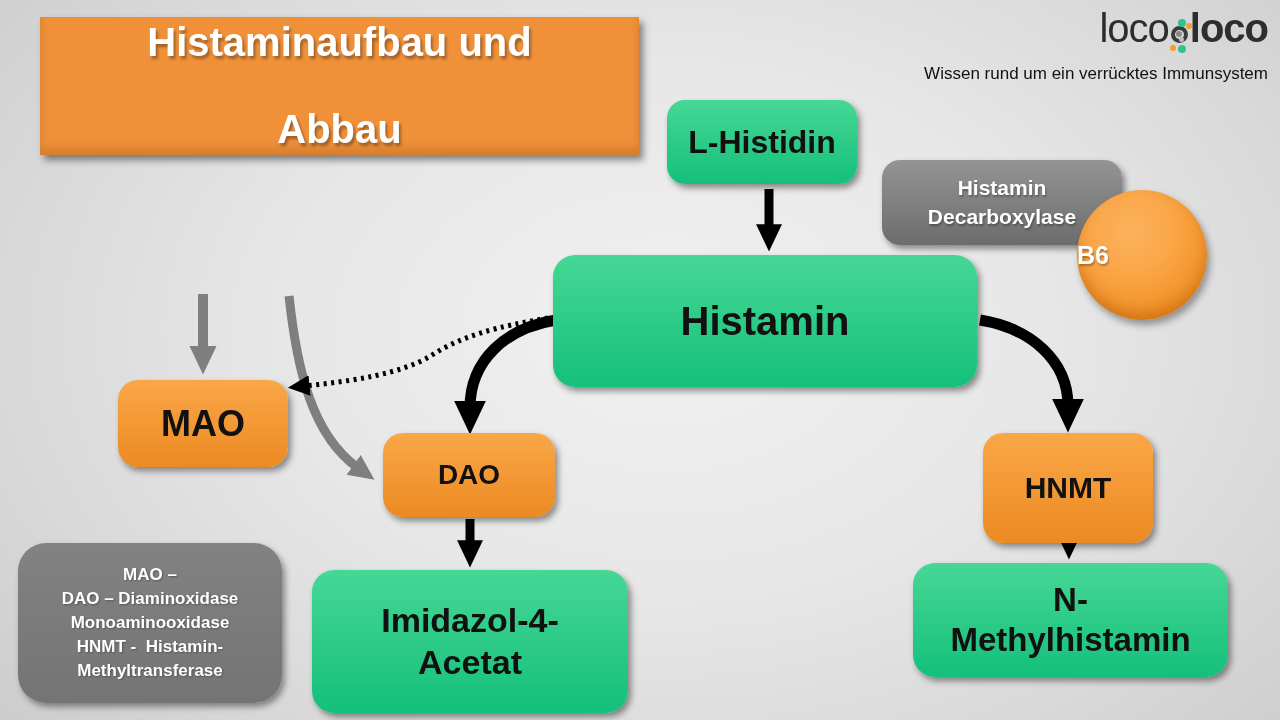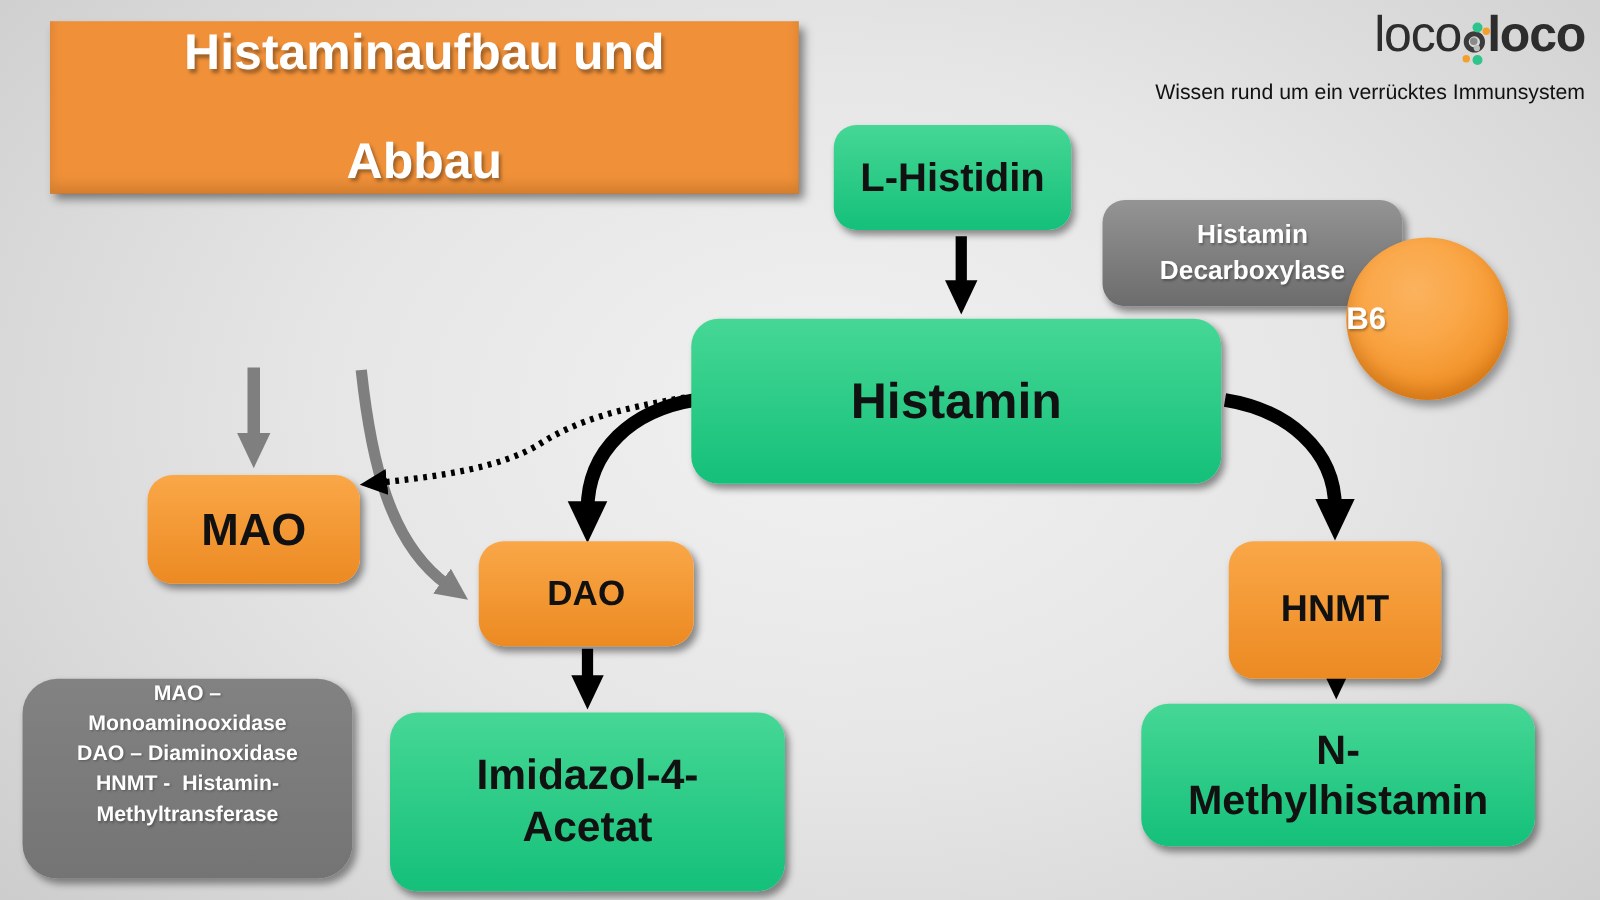--- a/index.html
+++ b/index.html
@@ -54,21 +54,21 @@
     box-shadow: 3px 5px 7px rgba(0,0,0,0.35), inset 0 -8px 12px rgba(150,70,0,0.3);
     display:flex; align-items:center; justify-content:flex-start;
     color:#fff; font-weight:700; font-size:25px; text-shadow:1px 2px 2px rgba(0,0,0,0.3);
   }
 
   .legend {
     position:absolute; z-index:2; left:18px; top:543px; width:264px; height:160px;
     border-radius:28px;
     background: linear-gradient(180deg, #828282, var(--legend-gray,#747474));
     box-shadow:3px 4px 6px rgba(0,0,0,0.4);
-    display:flex; flex-direction:column; align-items:center; justify-content:flex-start;
+    display:flex; flex-direction:column; align-items:center; justify-content:center;
     color:#fff; font-weight:700; font-size:17px; line-height:1.42; text-align:center;
     text-shadow:1px 1px 2px rgba(0,0,0,0.3);
   }
   .legend div { white-space:pre-wrap; }
 
   .brand { position:absolute; z-index:2; right:12px; top:6px; text-align:right; }
   .logo-row { font-size:40px; letter-spacing:-1px; color:#2d2d2d; line-height:1.1; white-space:nowrap; }
   .logo-light { font-weight:400; }
   .logo-bold  { font-weight:800; }
   .logo-o {
@@ -161,19 +161,19 @@
     <span>Acetat</span>
   </div>
 
   <div class="node green n-nmethyl">
     <span>N-</span>
     <span>Methylhistamin</span>
   </div>
 
   <div class="legend">
     <div>MAO –</div>
+    <div>DAO – Diaminoxidase</div>
     <div>Monoaminooxidase</div>
-    <div>DAO – Diaminoxidase</div>
     <div>HNMT -  Histamin-</div>
     <div>Methyltransferase</div>
   </div>
 
 </div>
 
 </body></html>

